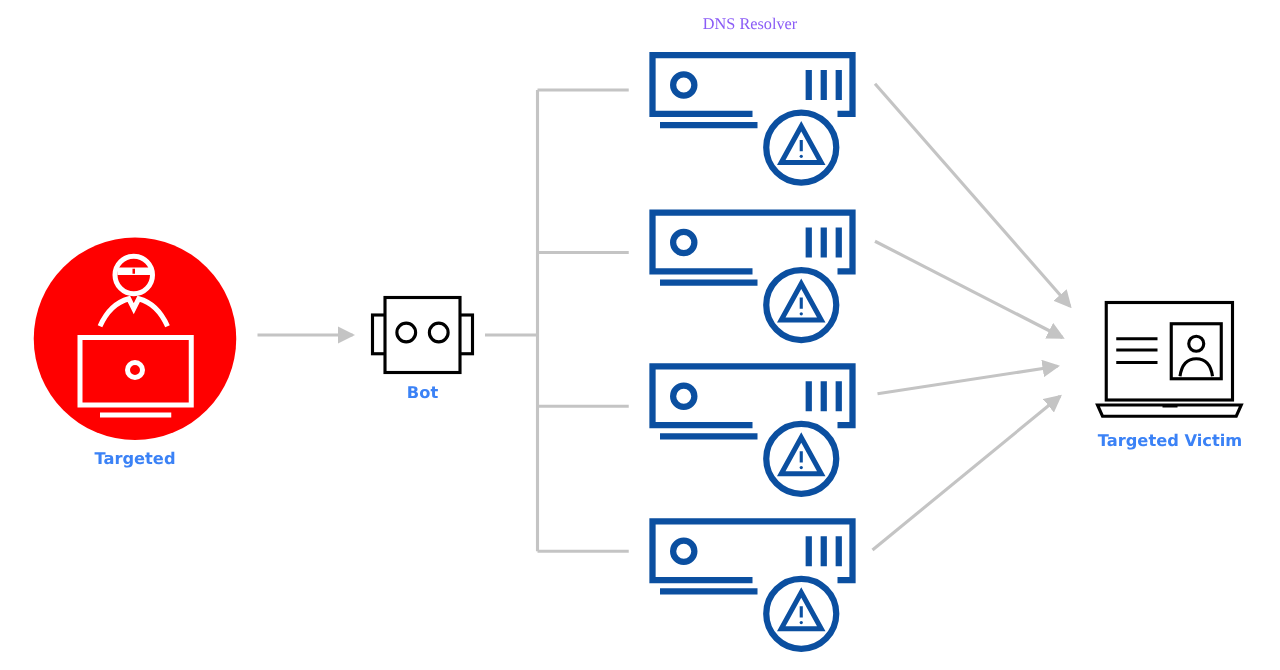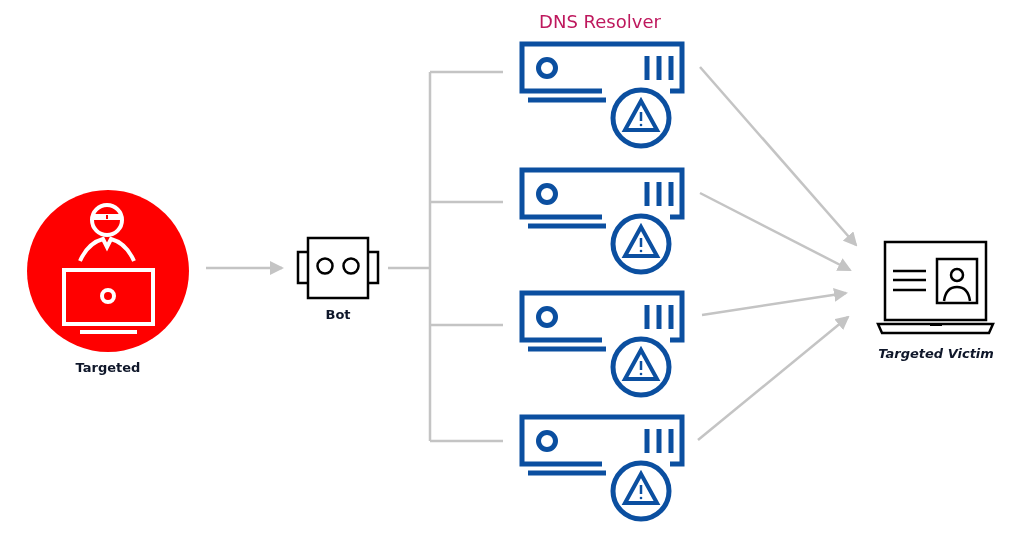--- a/index.html
+++ b/index.html
@@ -1,20 +1,20 @@
 <!DOCTYPE html>
 <html><head>
   <meta charset="utf-8">
   <style>
     html, body { margin: 0; padding: 0; background: #ffffff; }
     body { width: 1024px; height: 536px; position: relative; overflow: hidden; font-family: "DejaVu Sans", sans-serif; }
     #diagram { position: absolute; left: 0; top: 0; }
-    .label { position: absolute; font-family: "DejaVu Sans", sans-serif; color: #0f172a; text-align: center; white-space: nowrap; }
+    .label { position: absolute; font-family: "DejaVu Sans", sans-serif; color: #3b82f6; text-align: center; white-space: nowrap; }
     .label.bold { font-weight: bold; font-size: 13px; }
-    .label.title { font-size: 18px; color: #be185d; }
+    .label.title { font-size: 13px; color: #8b5cf6; font-family: Liberation Serif, serif; }
   </style>
 </head>
 <body>
 
 <svg id="diagram" width="1024" height="536" viewBox="0 0 1024 536">
   <defs>
     <marker id="arrowhead" markerWidth="8" markerHeight="8" refX="6" refY="4" orient="auto" markerUnits="userSpaceOnUse">
       <path d="M0,0 L8,4 L0,8 Z" fill="#c4c4c4"></path>
     </marker>
     <marker id="arrowhead-lg" markerWidth="14" markerHeight="14" refX="12" refY="7" orient="auto" markerUnits="userSpaceOnUse">
@@ -121,13 +121,13 @@
     <circle cx="957" cy="275" r="6"></circle>
     <path d="M944,301 Q946,287 957,287 Q968,287 970,301"></path>
     <path d="M878,324 L993,324 L989,333 L882,333 Z"></path>
     <line x1="930" y1="325" x2="942" y2="325" stroke-width="2"></line>
   </g>
 </svg>
 
 <div class="label title" style="left:520px; top:11px; width:160px;">DNS Resolver</div>
 <div class="label bold" style="left:48px; top:360px; width:120px;">Targeted</div>
 <div class="label bold" style="left:298px; top:307px; width:80px;">Bot</div>
-<div class="label bold" style="left:868px; top:346px; width:136px;font-style:italic;">Targeted Victim</div>
+<div class="label bold" style="left:868px; top:346px; width:136px;">Targeted Victim</div>
 
 </body></html>

